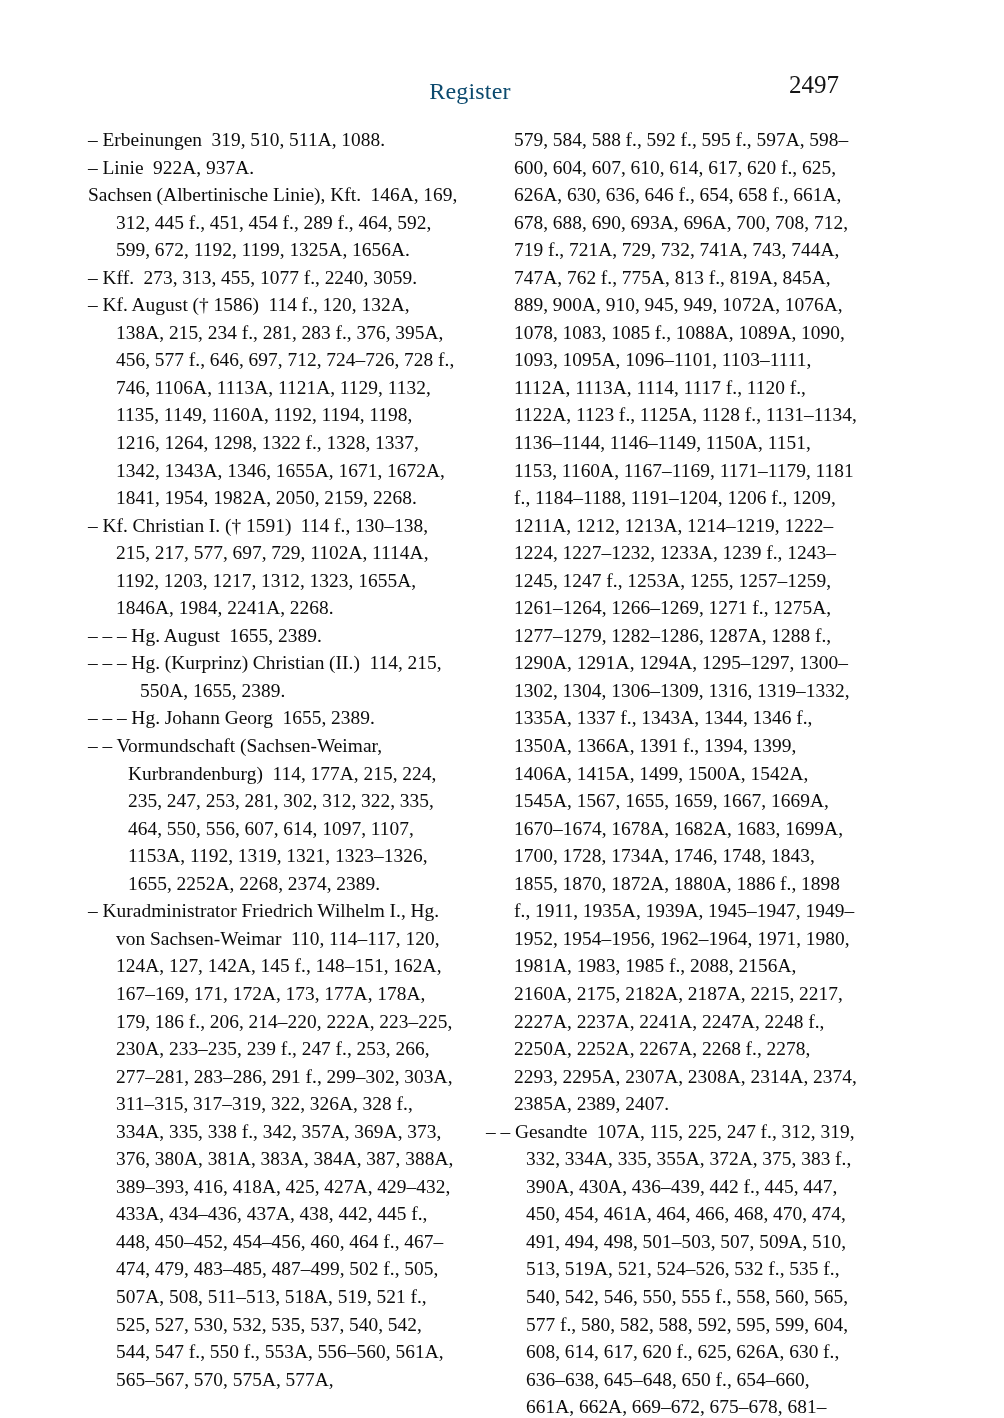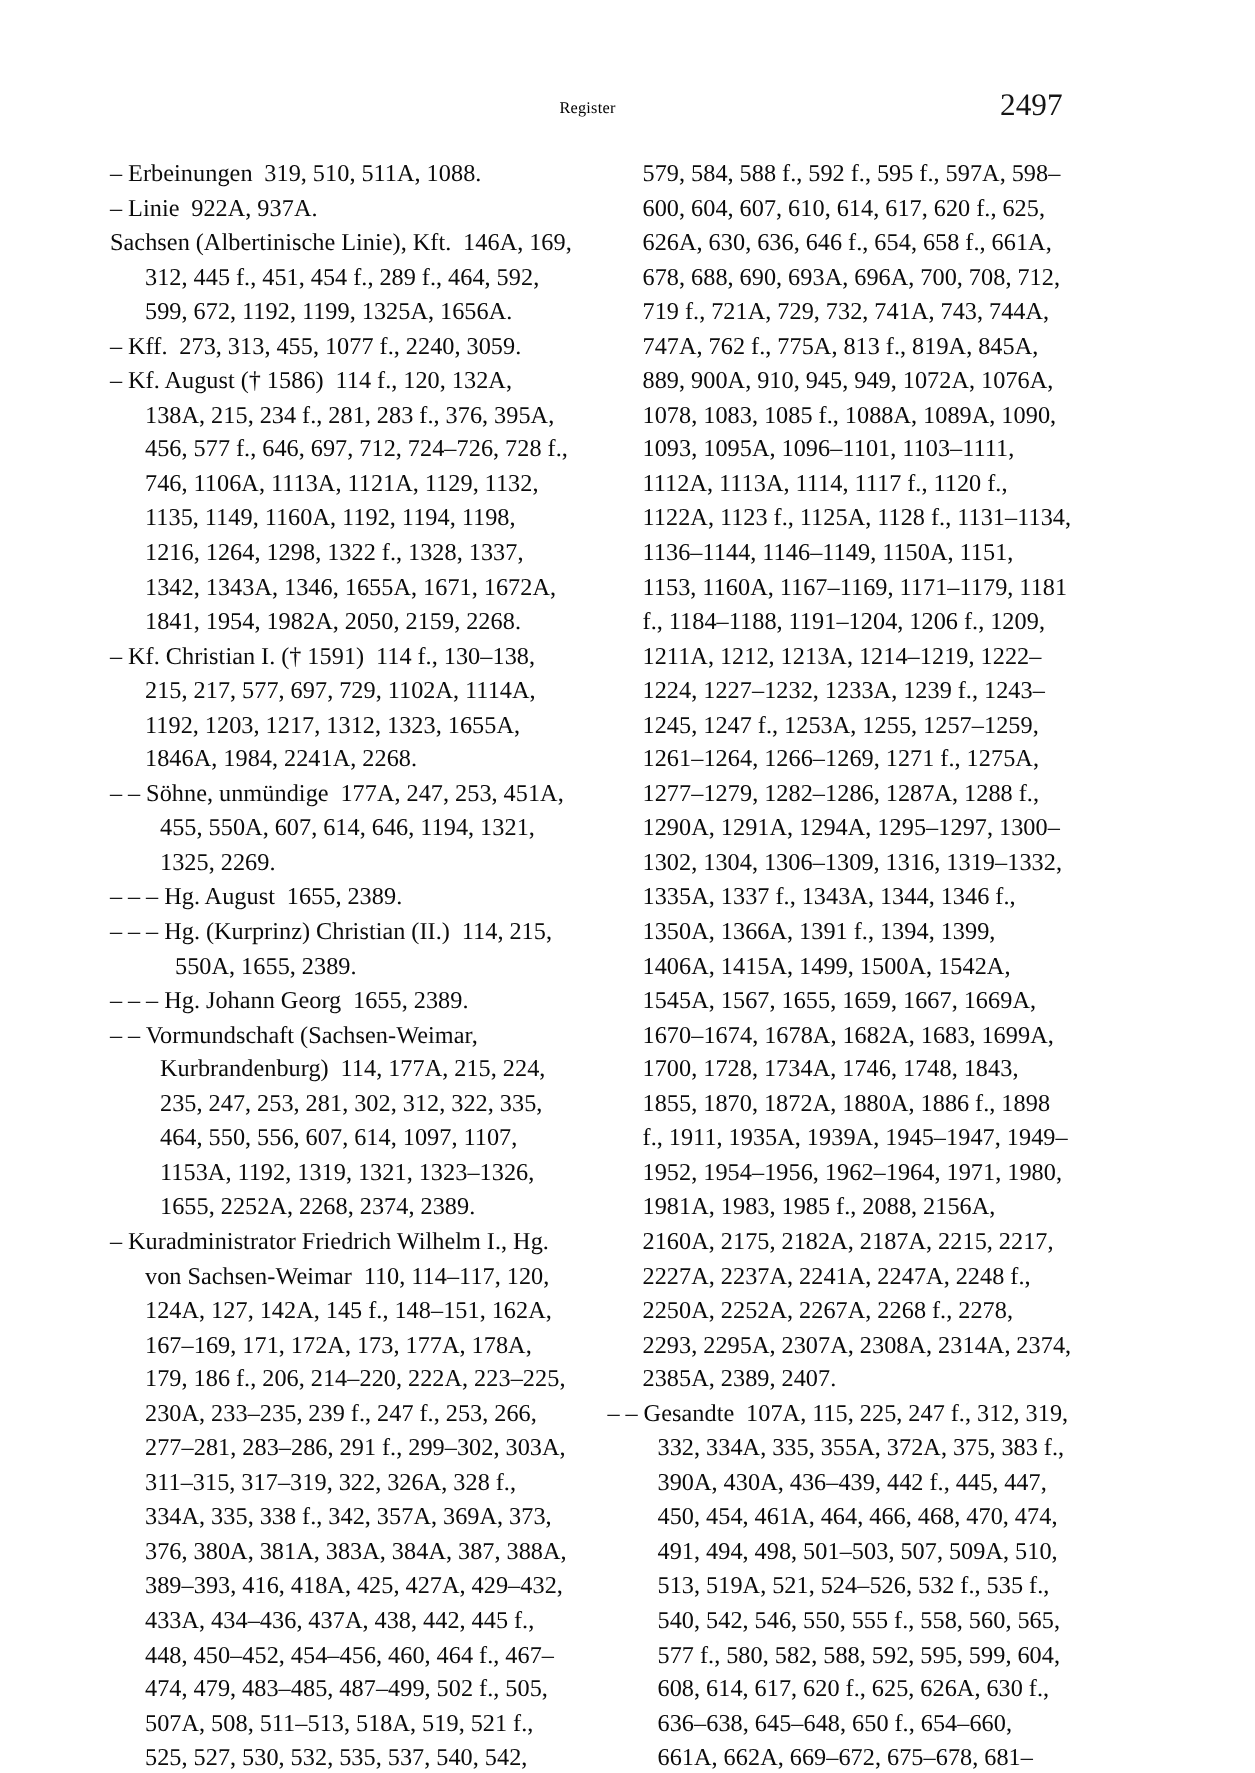--- a/index.html
+++ b/index.html
@@ -27,27 +27,27 @@
     top: 78px;
     width: 760px;
     height: 26px;
   }
   .rh-title {
     position: absolute;
     left: 0;
     top: 0;
     width: 100%;
     text-align: center;
-    font-size: 13px;
+    font-size: 24px;
     letter-spacing: 0.2px;
-    color: #000000;
+    color: #0c4a6e;
   }
   .rh-folio {
     position: absolute;
-    right: 0;
+    right: 11px;
     top: -7px;
     font-size: 25px;
     color: #151515;
   }
 
   
   .columns {
     position: absolute;
     left: 88px;
     top: 126px;
@@ -90,21 +90,20 @@
   </div>
 
   <div class="columns">
     <div class="column" id="col-left">
         <p class="entry lvl1">– Erbeinungen  319, 510, 511A, 1088.</p>
         <p class="entry lvl1">– Linie  922A, 937A.</p>
         <p class="entry lvl0">Sachsen (Albertinische Linie), Kft.  146A, 169, 312, 445 f., 451, 454 f., 289 f., 464, 592, 599, 672, 1192, 1199, 1325A, 1656A.</p>
         <p class="entry lvl1">– Kff.  273, 313, 455, 1077 f., 2240, 3059.</p>
         <p class="entry lvl1">– Kf. August († 1586)  114 f., 120, 132A, 138A, 215, 234 f., 281, 283 f., 376, 395A, 456, 577 f., 646, 697, 712, 724–726, 728 f., 746, 1106A, 1113A, 1121A, 1129, 1132, 1135, 1149, 1160A, 1192, 1194, 1198, 1216, 1264, 1298, 1322 f., 1328, 1337, 1342, 1343A, 1346, 1655A, 1671, 1672A, 1841, 1954, 1982A, 2050, 2159, 2268.</p>
         <p class="entry lvl1">– Kf. Christian I. († 1591)  114 f., 130–138, 215, 217, 577, 697, 729, 1102A, 1114A, 1192, 1203, 1217, 1312, 1323, 1655A, 1846A, 1984, 2241A, 2268.</p>
-        <p class="entry lvl2">– – Söhne, unmündige  177A, 247, 253, 451A, 455, 550A, 607, 614, 646, 1194, 1321, 1325, 2269.</p>
         <p class="entry lvl3">– – – Hg. August  1655, 2389.</p>
         <p class="entry lvl3">– – – Hg. (Kurprinz) Christian (II.)  114, 215, 550A, 1655, 2389.</p>
         <p class="entry lvl3">– – – Hg. Johann Georg  1655, 2389.</p>
         <p class="entry lvl2">– – Vormundschaft (Sachsen-Weimar, Kurbrandenburg)  114, 177A, 215, 224, 235, 247, 253, 281, 302, 312, 322, 335, 464, 550, 556, 607, 614, 1097, 1107, 1153A, 1192, 1319, 1321, 1323–1326, 1655, 2252A, 2268, 2374, 2389.</p>
         <p class="entry lvl1">– Kuradministrator Friedrich Wilhelm I., Hg. von Sachsen-Weimar  110, 114–117, 120, 124A, 127, 142A, 145 f., 148–151, 162A, 167–169, 171, 172A, 173, 177A, 178A, 179, 186 f., 206, 214–220, 222A, 223–225, 230A, 233–235, 239 f., 247 f., 253, 266, 277–281, 283–286, 291 f., 299–302, 303A, 311–315, 317–319, 322, 326A, 328 f., 334A, 335, 338 f., 342, 357A, 369A, 373, 376, 380A, 381A, 383A, 384A, 387, 388A, 389–393, 416, 418A, 425, 427A, 429–432, 433A, 434–436, 437A, 438, 442, 445 f., 448, 450–452, 454–456, 460, 464 f., 467–474, 479, 483–485, 487–499, 502 f., 505, 507A, 508, 511–513, 518A, 519, 521 f., 525, 527, 530, 532, 535, 537, 540, 542, 544, 547 f., 550 f., 553A, 556–560, 561A, 565–567, 570, 575A, 577A,</p>
       </div>
     <div class="column" id="col-right">
         <p class="entry cont">579, 584, 588 f., 592 f., 595 f., 597A, 598–600, 604, 607, 610, 614, 617, 620 f., 625, 626A, 630, 636, 646 f., 654, 658 f., 661A, 678, 688, 690, 693A, 696A, 700, 708, 712, 719 f., 721A, 729, 732, 741A, 743, 744A, 747A, 762 f., 775A, 813 f., 819A, 845A, 889, 900A, 910, 945, 949, 1072A, 1076A, 1078, 1083, 1085 f., 1088A, 1089A, 1090, 1093, 1095A, 1096–1101, 1103–1111, 1112A, 1113A, 1114, 1117 f., 1120 f., 1122A, 1123 f., 1125A, 1128 f., 1131–1134, 1136–1144, 1146–1149, 1150A, 1151, 1153, 1160A, 1167–1169, 1171–1179, 1181 f., 1184–1188, 1191–1204, 1206 f., 1209, 1211A, 1212, 1213A, 1214–1219, 1222–1224, 1227–1232, 1233A, 1239 f., 1243–1245, 1247 f., 1253A, 1255, 1257–1259, 1261–1264, 1266–1269, 1271 f., 1275A, 1277–1279, 1282–1286, 1287A, 1288 f., 1290A, 1291A, 1294A, 1295–1297, 1300–1302, 1304, 1306–1309, 1316, 1319–1332, 1335A, 1337 f., 1343A, 1344, 1346 f., 1350A, 1366A, 1391 f., 1394, 1399, 1406A, 1415A, 1499, 1500A, 1542A, 1545A, 1567, 1655, 1659, 1667, 1669A, 1670–1674, 1678A, 1682A, 1683, 1699A, 1700, 1728, 1734A, 1746, 1748, 1843, 1855, 1870, 1872A, 1880A, 1886 f., 1898 f., 1911, 1935A, 1939A, 1945–1947, 1949–1952, 1954–1956, 1962–1964, 1971, 1980, 1981A, 1983, 1985 f., 2088, 2156A, 2160A, 2175, 2182A, 2187A, 2215, 2217, 2227A, 2237A, 2241A, 2247A, 2248 f., 2250A, 2252A, 2267A, 2268 f., 2278, 2293, 2295A, 2307A, 2308A, 2314A, 2374, 2385A, 2389, 2407.</p>
         <p class="entry lvl2">– – Gesandte  107A, 115, 225, 247 f., 312, 319, 332, 334A, 335, 355A, 372A, 375, 383 f., 390A, 430A, 436–439, 442 f., 445, 447, 450, 454, 461A, 464, 466, 468, 470, 474, 491, 494, 498, 501–503, 507, 509A, 510, 513, 519A, 521, 524–526, 532 f., 535 f., 540, 542, 546, 550, 555 f., 558, 560, 565, 577 f., 580, 582, 588, 592, 595, 599, 604, 608, 614, 617, 620 f., 625, 626A, 630 f., 636–638, 645–648, 650 f., 654–660, 661A, 662A, 669–672, 675–678, 681–683, 685, 687–690, 693A, 696–698, 703, 707 f., 711–714, 717–723, 729 f., 732–734, 736, 738 f., 740A, 741–743, 744A, 745 f., 747A, 748A, 967 f., 971, 1072A,</p>
       </div>

